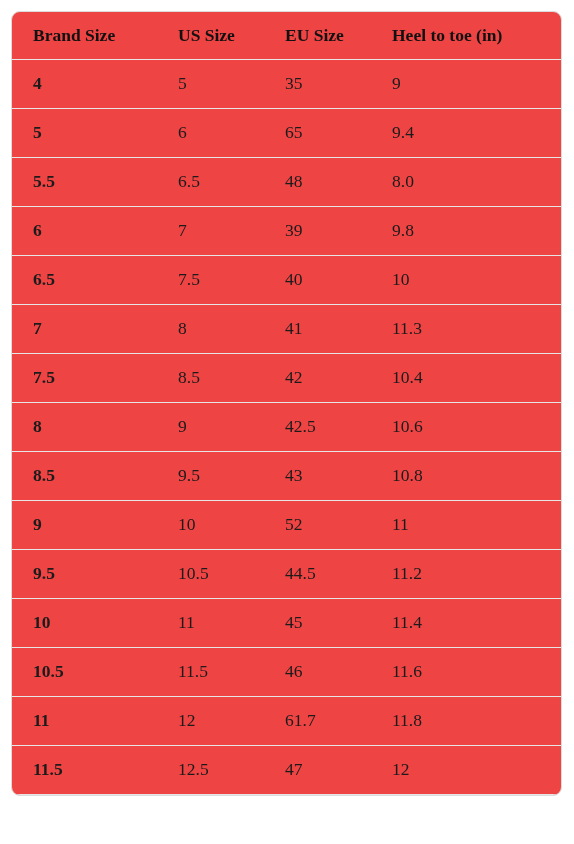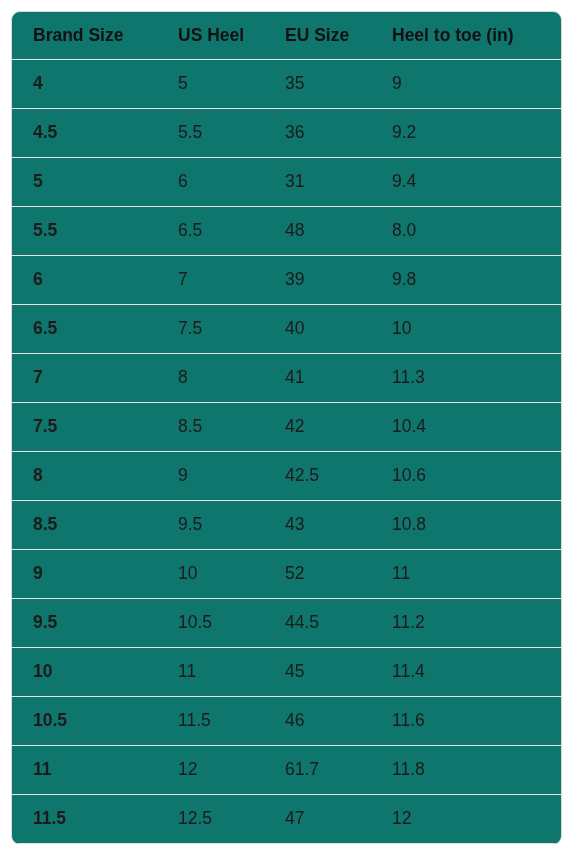--- a/index.html
+++ b/index.html
@@ -16,22 +16,23 @@
   }
 
   .size-chart-wrap {
     position: absolute;
     left: 11px;
     top: 11px;
     width: 551px;
     box-sizing: border-box;
     border: 1px solid #dcdcdc;
     border-radius: 9px;
-    background: #0f766e;
+    background: #ef4444;
     overflow: hidden;
+    font-family: Liberation Serif, serif;
   }
 
   table.size-table {
     width: 100%;
     border-collapse: collapse;
     table-layout: fixed;
   }
 
   table.size-table col.c-brand { width: 145px; }
   table.size-table col.c-us    { width: 107px; }
@@ -78,42 +79,36 @@
   <table class="size-table">
     <colgroup>
       <col class="c-brand">
       <col class="c-us">
       <col class="c-eu">
       <col class="c-heel">
     </colgroup>
     <thead>
       <tr>
         <th>Brand Size</th>
-        <th>US Heel</th>
+        <th>US Size</th>
         <th>EU Size</th>
         <th>Heel to toe (in)</th>
       </tr>
     </thead>
     <tbody>
       <tr>
         <td class="brand-cell">4</td>
         <td>5</td>
         <td>35</td>
         <td>9</td>
       </tr>
       <tr>
-        <td class="brand-cell">4.5</td>
-        <td>5.5</td>
-        <td>36</td>
-        <td>9.2</td>
-      </tr>
-      <tr>
         <td class="brand-cell">5</td>
         <td>6</td>
-        <td>31</td>
+        <td>65</td>
         <td>9.4</td>
       </tr>
       <tr>
         <td class="brand-cell">5.5</td>
         <td>6.5</td>
         <td>48</td>
         <td>8.0</td>
       </tr>
       <tr>
         <td class="brand-cell">6</td>

